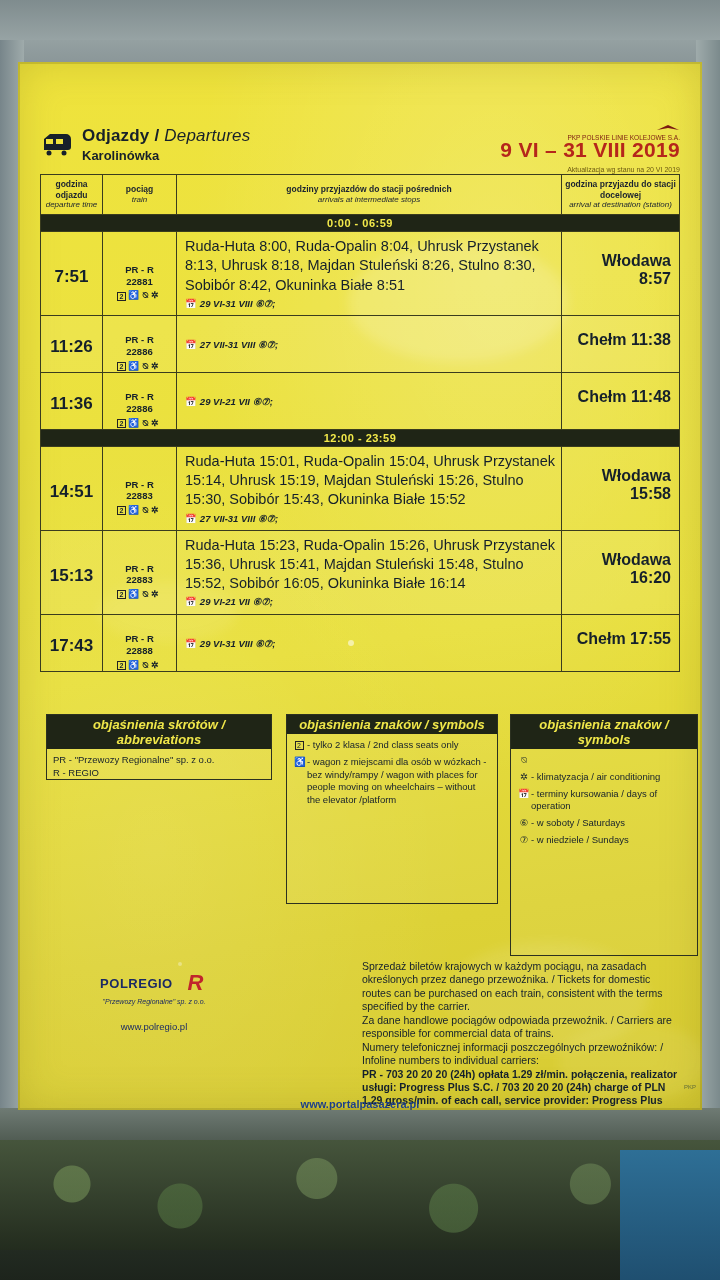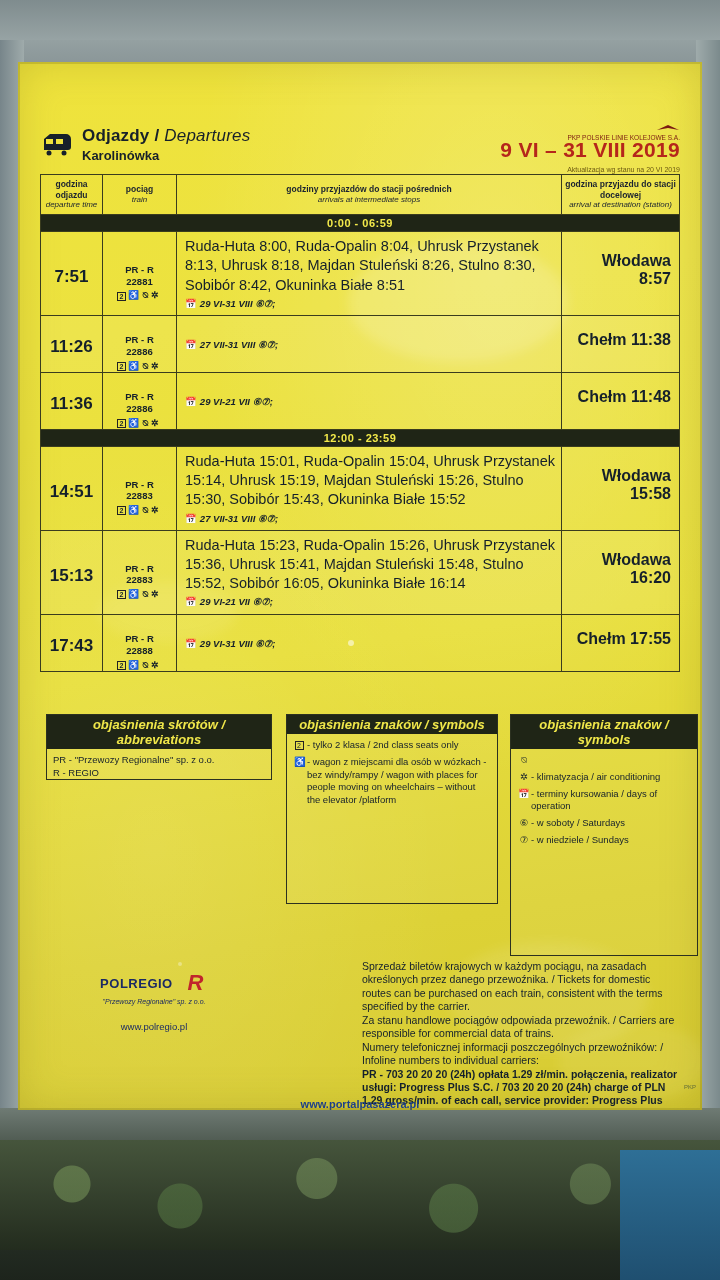--- a/index.html
+++ b/index.html
@@ -407,21 +407,21 @@
       <div>
         <span class="pr-name">POLREGIO</span>
         <span class="pr-mark"> R </span>
       </div>
       <div class="pr-sub">"Przewozy Regionalne" sp. z o.o.</div>
       <div class="pr-web">www.polregio.pl</div>
     </div>
 
     <div class="terms">
       <div>Sprzedaż biletów krajowych w każdym pociągu, na zasadach określonych przez danego przewoźnika. / Tickets for domestic routes can be purchased on each train, consistent with the terms specified by the carrier.</div>
-      <div>Za stanu handlowe pociągów odpowiada przewoźnik. / Carriers are responsible for commercial data of trains.</div>
+      <div>Za dane handlowe pociągów odpowiada przewoźnik. / Carriers are responsible for commercial data of trains.</div>
       <div>Numery telefonicznej informacji poszczególnych przewoźników: / Infoline numbers to individual carriers:</div>
       <div style="font-weight:bold">PR - 703 20 20 20 (24h) opłata 1.29 zł/min. połączenia, realizator usługi: Progress Plus S.C. / 703 20 20 20 (24h) charge of PLN 1.29 gross/min. of each call, service provider: Progress Plus S.C.</div>
     </div>
 
     <div class="portal">www.portalpasazera.pl</div>
     <div class="tiny-note">PKP</div>
     <div class="poster-edge"></div>
   </div>
 </div>
 

